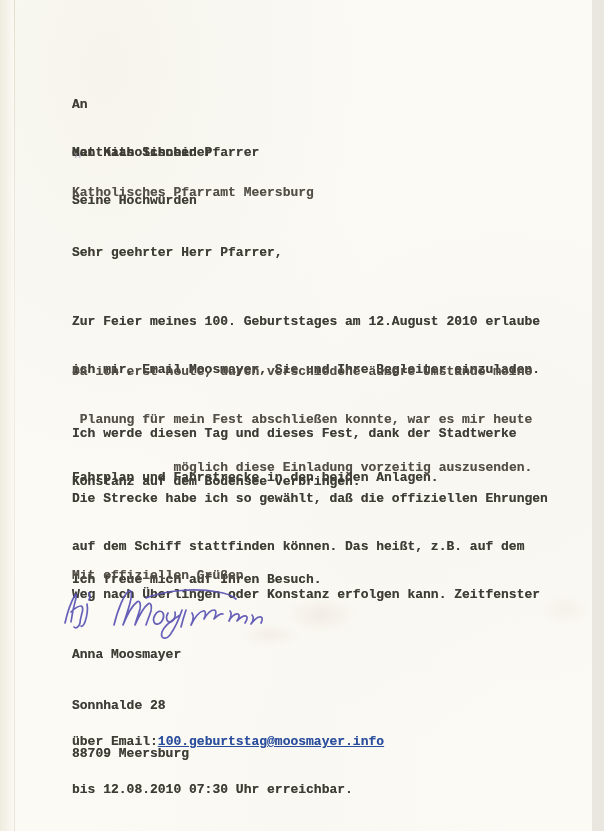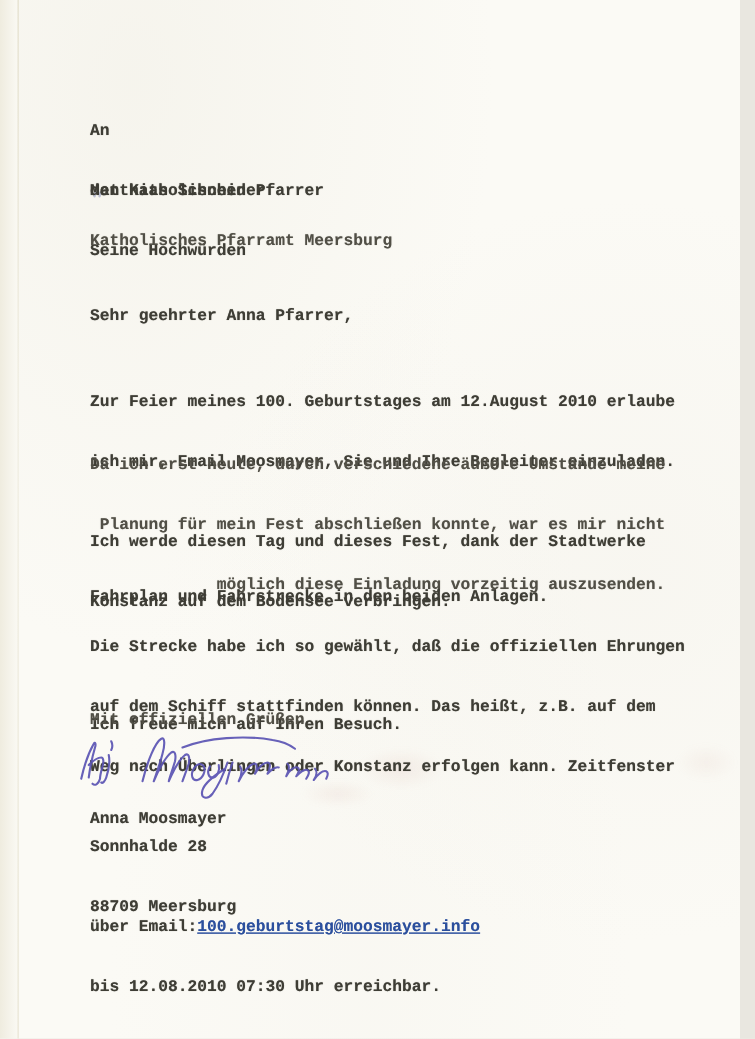--- a/index.html
+++ b/index.html
@@ -70,43 +70,43 @@
     <div>den Katholischen Pfarrer</div>
   </div>
 
   <div class="blk" style="top:113px">
     <div>Matthias Schneider</div>
     <div>Seine Hochwürden</div>
   </div>
 
   <div class="blk faded" style="top:185px">Katholisches Pfarramt Meersburg</div>
 
-  <div class="blk" style="top:245px">Sehr geehrter Anna Pfarrer,</div>
+  <div class="blk" style="top:245px">Sehr geehrter Herr Pfarrer,</div>
 
   <div class="blk" style="top:282px">
     <div>Zur Feier meines 100. Geburtstages am 12.August 2010 erlaube</div>
     <div>ich mir, Email Moosmayer, Sie und Ihre Begleiter einzuladen.</div>
   </div>
 
   <div class="blk faded" style="top:332px">
     <div>Da ich erst heute, durch verschiedene äußere Umstände meine</div>
-    <div>Planung für mein Fest abschließen konnte, war es mir nicht</div>
+    <div>Planung für mein Fest abschließen konnte, war es mir heute</div>
     <div>möglich diese Einladung vorzeitig auszusenden.</div>
   </div>
 
   <div class="blk" style="top:394px">
     <div>Ich werde diesen Tag und dieses Fest, dank der Stadtwerke</div>
     <div>Konstanz auf dem Bodensee verbringen.</div>
   </div>
 
   <div class="blk" style="top:438px">
     <div>Fahrplan und Fahrstrecke in den beiden Anlagen.</div>
   </div>
 
-  <div class="blk" style="top:478px">
+  <div class="blk" style="top:459px">
     <div>Die Strecke habe ich so gewählt, daß die offiziellen Ehrungen</div>
     <div>auf dem Schiff stattfinden können. Das heißt, z.B. auf dem</div>
     <div>Weg nach Überlingen oder Konstanz erfolgen kann. Zeitfenster</div>
   </div>
 
   <div class="blk" style="top:540px">
     <div>Ich freue mich auf Ihren Besuch.</div>
   </div>
 
   <div class="blk faded" style="top:568px">Mit offiziellen Grüßen</div>
@@ -121,21 +121,21 @@
         <path d="M88,15 C108,7 138,5 160,9 C168,10 174,13 178,16"></path>
         <path d="M124,27 C121,36 117,45 112,52 C108,57 102,56 104,49 C106,43 114,37 122,32 M128,27 C126,33 124,40 123,44"></path>
         <path d="M134,30 C136,33 135,38 133,42 C136,36 141,29 145,28 C148,27 148,32 146,36 C149,31 153,27 156,27 C159,27 158,32 156,36 C159,33 162,30 165,31"></path>
         <path d="M172,28 C174,30 173,34 171,38 C173,34 177,30 180,31 C182,32 181,35 179,38 C182,35 185,32 188,33 C190,34 189,37 187,40 M194,32 C196,34 195,38 193,41 C196,37 200,33 203,34 C205,35 204,38 203,40"></path>
       </g>
     </svg>
   </div>
 
   <div class="blk" style="top:647px">Anna Moosmayer</div>
 
-  <div class="blk" style="top:638px">
+  <div class="blk" style="top:666px">
     <div>Sonnhalde 28</div>
     <div>88709 Meersburg</div>
   </div>
 
   <div class="blk" style="top:702px">
     <div><span>über Email:</span><a class="email-link">100.geburtstag@moosmayer.info</a></div>
     <div>bis 12.08.2010 07:30 Uhr erreichbar.</div>
   </div>
 
 </div>

